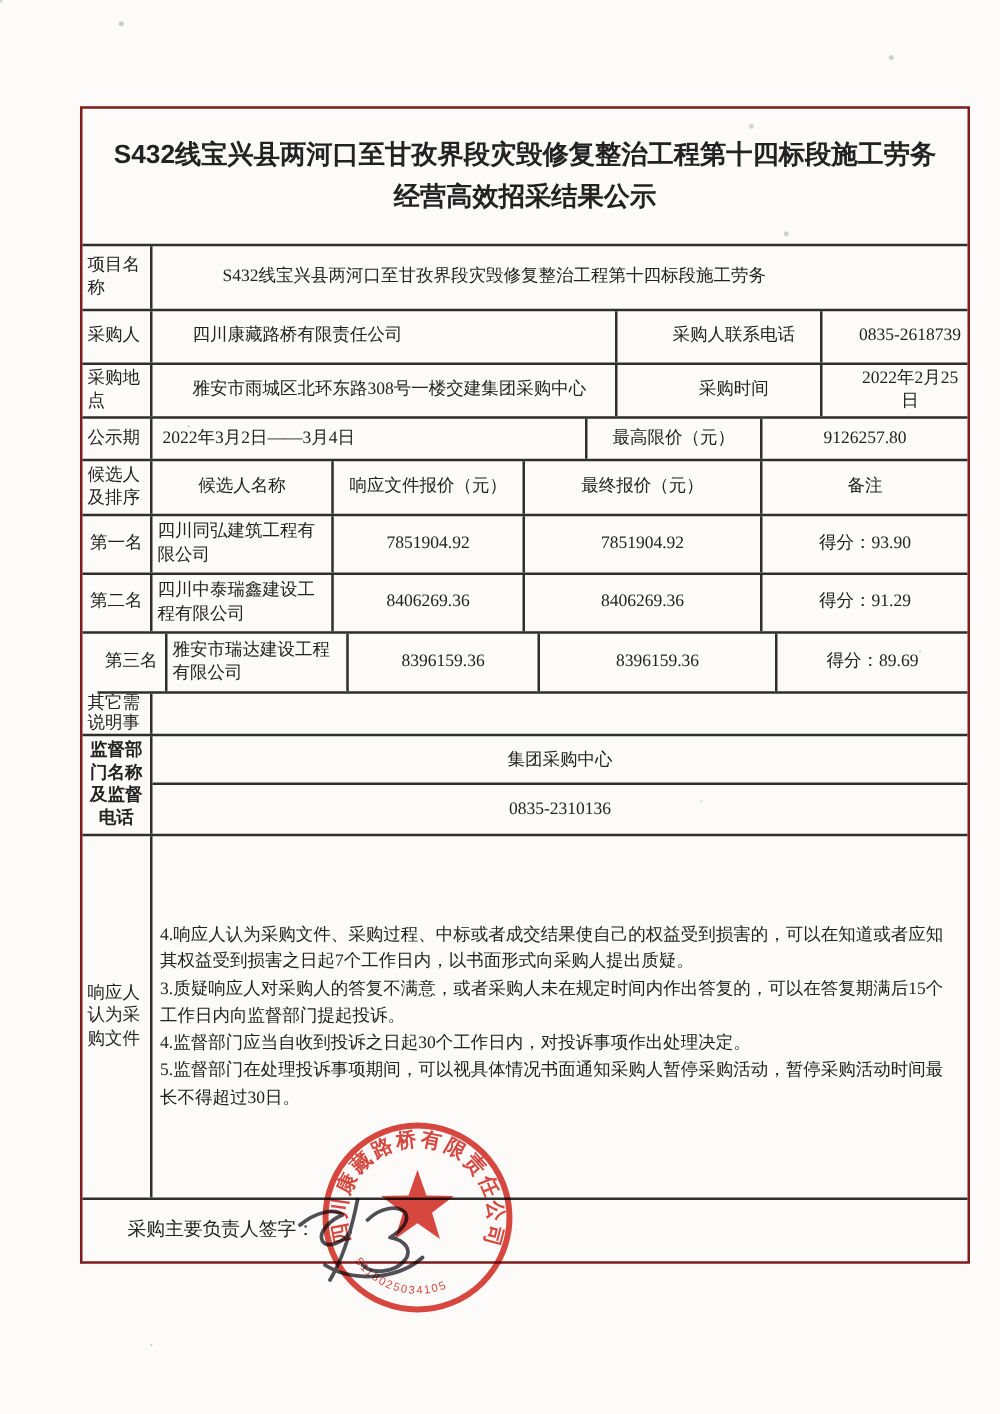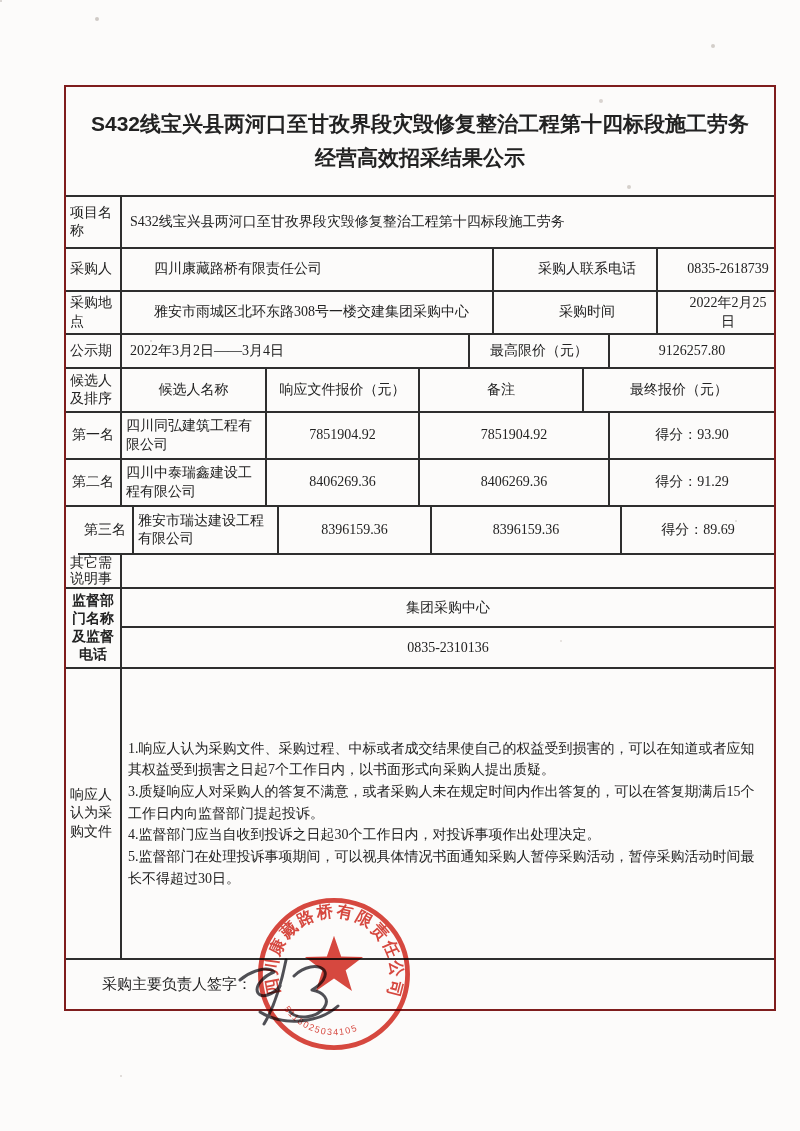--- a/index.html
+++ b/index.html
@@ -19,21 +19,21 @@
         font-size:14px;line-height:1.3;padding:2px 4px;overflow:hidden;}
   .cell:last-child{border-right:none;}
   .lab{width:56px;flex:0 0 56px;}
   .lab-c{justify-content:center;text-align:center;}
   .grow{flex:1 1 auto;}
   .pad8{padding-left:8px;}
   .ctr{justify-content:center;text-align:center;}
   .title-row{height:110px;flex-direction:column;justify-content:center;align-items:center;
     font-family:"Liberation Sans","DejaVu Sans",sans-serif;font-weight:bold;
     font-size:21px;line-height:1.6;text-align:center;border-bottom:2px solid #2e2e2e;}
-  .h52{height:52px;} .h43{height:43px;gap:24px;} .h34{height:34px;} .h44{height:44px;}
+  .h52{height:52px;gap:48px;} .h43{height:43px;gap:24px;} .h34{height:34px;} .h44{height:44px;}
   .h47{height:47px;} .h48{height:48px;margin-left:12px;} .h80{height:80px;} .h291{height:291px;}
   .w348{width:348px;flex:0 0 348px;}
   .w140{width:140px;flex:0 0 140px;}
   .w145{width:145px;flex:0 0 145px;}
   .w153{width:153px;flex:0 0 153px;}
   .w190{width:190px;flex:0 0 190px;}
   .stack{display:flex;flex-direction:column;flex:1 1 auto;}
   .stack .subcell{flex:1 1 50%;display:flex;align-items:center;justify-content:center;
     font-size:14px;box-sizing:border-box;}
   .stack .subcell:first-child{border-bottom:2px solid #2e2e2e;}
@@ -87,22 +87,22 @@
     <div class="cell lab">公示期</div>
     <div class="cell w348 pad8">2022年3月2日——3月4日</div>
     <div class="cell w140 ctr">最高限价（元）</div>
     <div class="cell grow ctr">9126257.80</div>
   </div>
 
   <div class="row h44">
     <div class="cell lab">候选人及排序</div>
     <div class="cell w145 ctr">候选人名称</div>
     <div class="cell w153 ctr">响应文件报价（元）</div>
+    <div class="cell w190 ctr">最终报价（元）</div>
     <div class="cell grow ctr">备注</div>
-    <div class="cell w190 ctr">最终报价（元）</div>
   </div>
 
   <div class="row h47">
     <div class="cell lab lab-c">第一名</div>
     <div class="cell w145">四川同弘建筑工程有限公司</div>
     <div class="cell w153 ctr">7851904.92</div>
     <div class="cell w190 ctr">7851904.92</div>
     <div class="cell grow ctr">得分：93.90</div>
   </div>
 
@@ -131,21 +131,21 @@
     <div class="cell lab lab-c" style="font-weight:bold;">监督部门名称及监督电话</div>
     <div class="stack">
       <div class="subcell">集团采购中心</div>
       <div class="subcell">0835-2310136</div>
     </div>
   </div>
 
   <div class="row h291">
     <div class="cell lab" style="align-items:center;">响应人认为采购文件</div>
     <div class="cell notice-cell">
-      <div>1.响应人认为采购文件、采购过程、中标或者成交结果使自己的权益受到损害的，可以在知道或者应知其权益受到损害之日起7个工作日内，以书面形式向采购人提出质疑。</div>
+      <div>4.响应人认为采购文件、采购过程、中标或者成交结果使自己的权益受到损害的，可以在知道或者应知其权益受到损害之日起7个工作日内，以书面形式向采购人提出质疑。</div>
       <div>3.质疑响应人对采购人的答复不满意，或者采购人未在规定时间内作出答复的，可以在答复期满后15个工作日内向监督部门提起投诉。</div>
       <div>4.监督部门应当自收到投诉之日起30个工作日内，对投诉事项作出处理决定。</div>
       <div>5.监督部门在处理投诉事项期间，可以视具体情况书面通知采购人暂停采购活动，暂停采购活动时间最长不得超过30日。</div>
     </div>
   </div>
 
   <div class="row sig-row">
     <div class="cell sig-cell">采购主要负责人签字：</div>
   </div>
 

